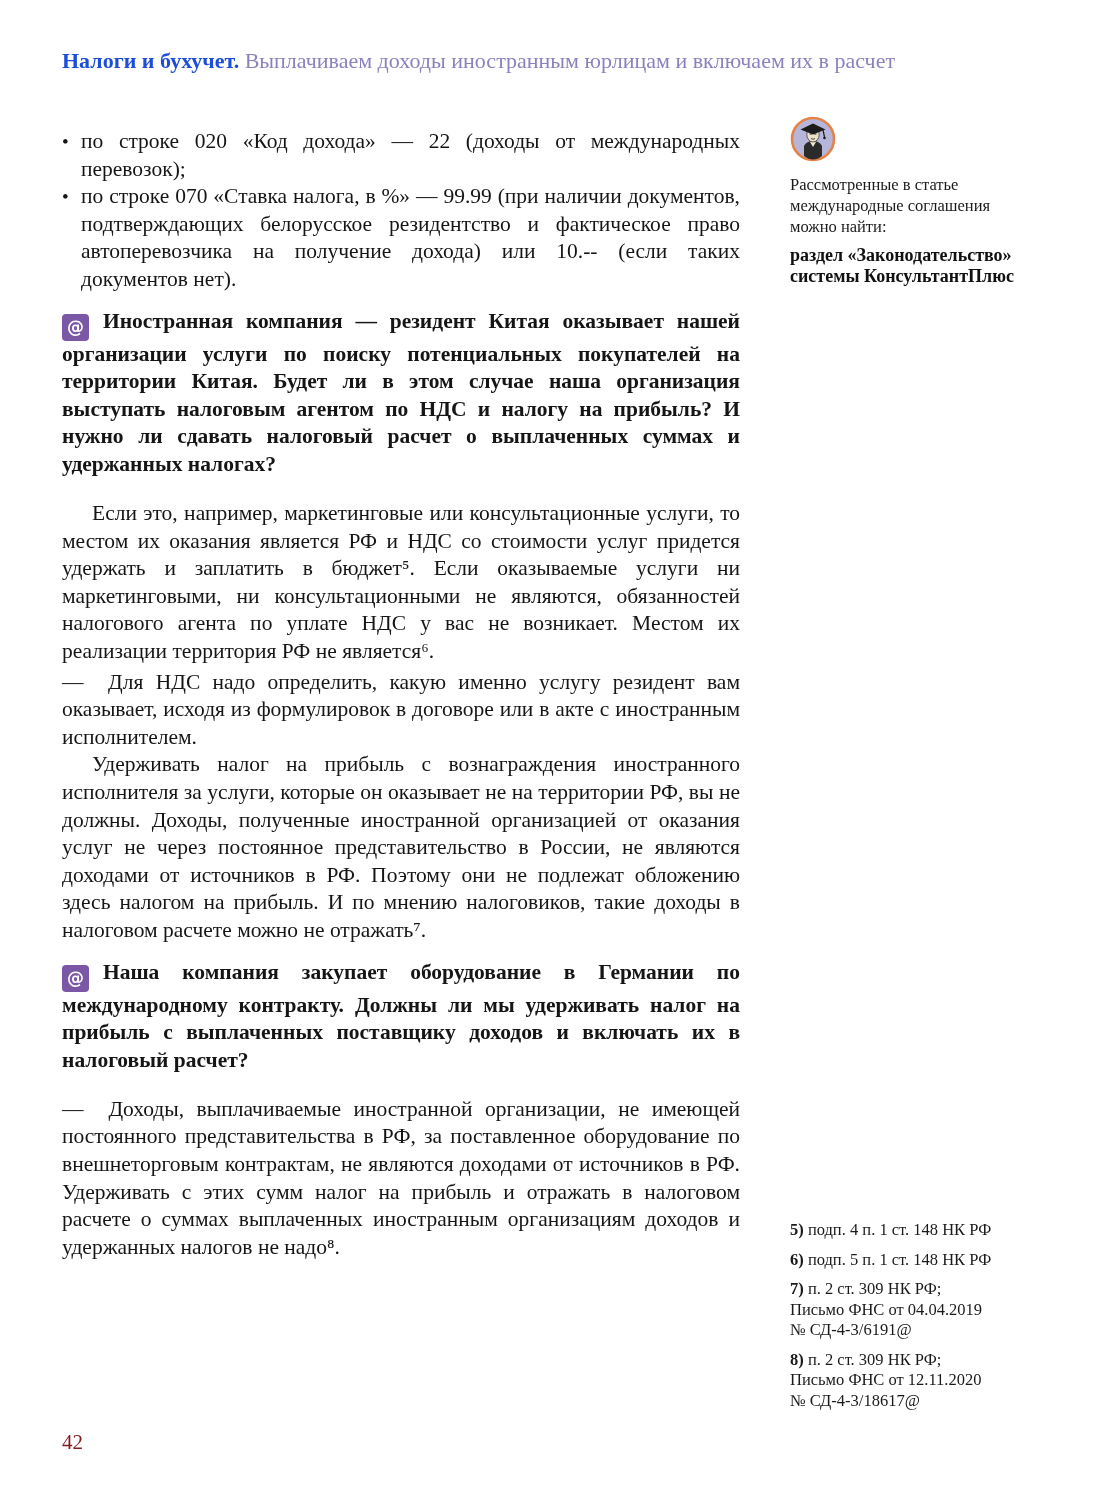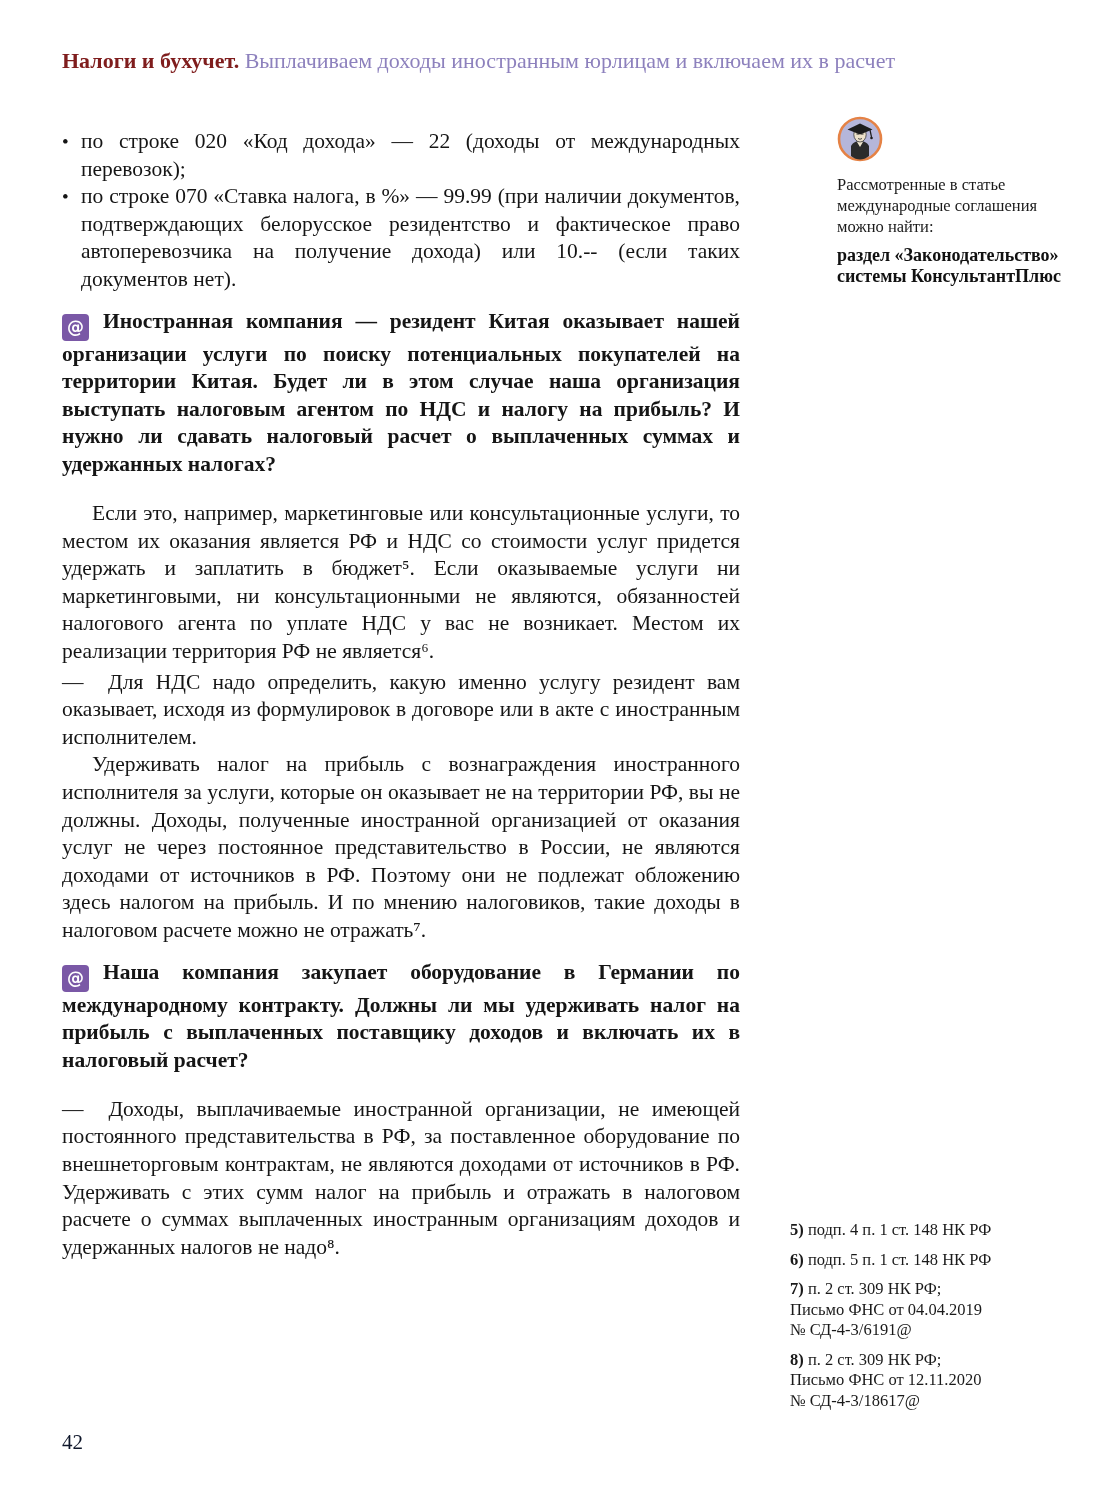--- a/index.html
+++ b/index.html
@@ -5,21 +5,21 @@
   html,body { margin:0; padding:0; background:#e9e9e9; }
   .page {
     position:relative; width:1104px; height:1500px; margin:0 auto;
     background:#ffffff; overflow:hidden;
     font-family:"Liberation Serif","DejaVu Serif",serif; color:#151515;
   }
 
   
   .runhead { position:absolute; left:62px; top:48px; width:1000px;
              font-size:22px; line-height:26px; white-space:nowrap; }
-  .runhead .kicker { font-weight:bold; color:#7f1d1d; }
+  .runhead .kicker { font-weight:bold; color:#1d4ed8; }
   .runhead .subtitle { color:#8d81bd; }
 
   
   .main { position:absolute; left:62px; top:0; width:678px; }
 
   .bullets { margin-top:128px; }
   .bullet-row { display:flex; font-size:21.5px; line-height:27.6px; }
   .bullet-dot { flex:none; width:19px; font-size:19px; }
   .bullet-text { flex:1; text-align:justify; }
 
@@ -38,31 +38,31 @@
     background:#7a58a6; color:#fff; text-align:center; line-height:26px;
     font-size:17px; font-weight:bold;
     font-family:"DejaVu Sans","Liberation Sans",sans-serif;
     margin-right:14px; vertical-align:-5px;
   }
   .para { font-size:21.5px; line-height:27.6px; text-align:justify; margin:0; }
   .para.first { margin-top:3px; }
   .para.indent { text-indent:30px; }
 
   
-  .sidebar-note { position:absolute; left:837px; top:116px; width:232px; }
+  .sidebar-note { position:absolute; left:790px; top:116px; width:232px; }
   .scholar-wrap { width:46px; height:46px; }
   .note-text { margin-top:12px; font-size:16.5px; line-height:21px; color:#1a1a1a; }
   .note-bold { margin-top:8px; font-size:18px; line-height:21px; font-weight:bold; color:#111; }
 
   .footnotes { position:absolute; left:790px; top:1220px; width:240px;
                font-size:16.5px; line-height:20.5px; color:#1a1a1a; }
   .fn { margin-bottom:9px; }
   .fn-num { font-weight:bold; }
 
-  .page-number { position:absolute; left:62px; top:1430px; font-size:21px; color:#0f172a; }
+  .page-number { position:absolute; left:62px; top:1430px; font-size:21px; color:#7f1d1d; }
 </style>
 </head>
 <body>
 
 <div class="page">
 
   <div class="runhead">
     <span class="kicker">Налоги и бухучет.</span>
     <span class="subtitle">Выплачиваем доходы иностранным юрлицам и включаем их в расчет</span>
   </div>

